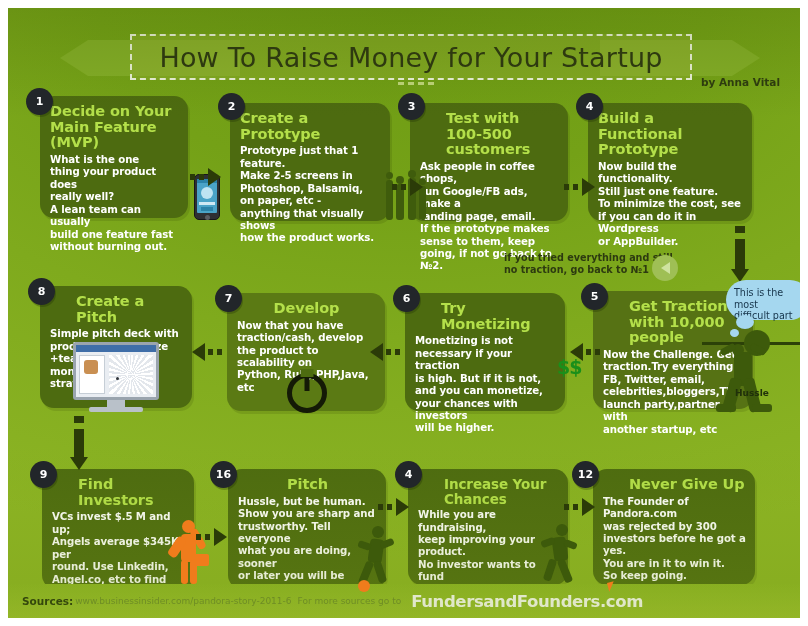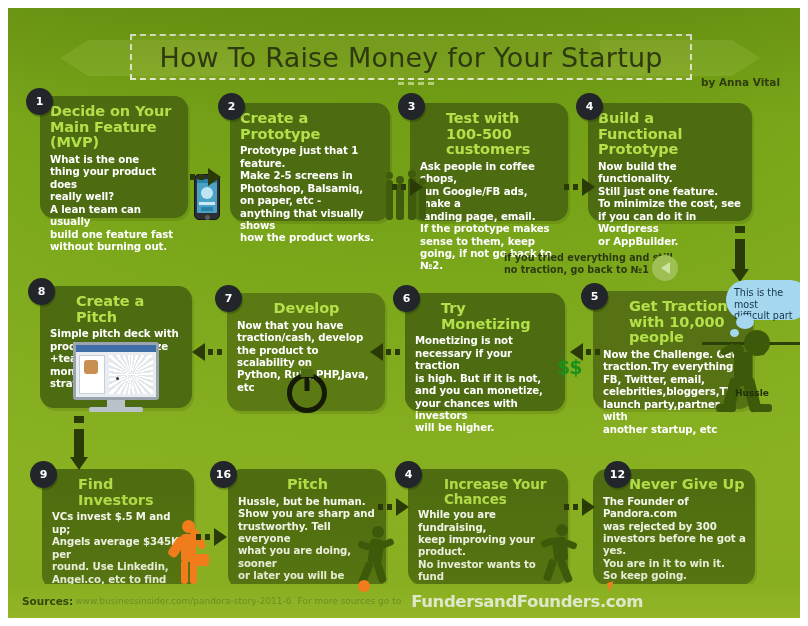--- a/index.html
+++ b/index.html
@@ -494,21 +494,21 @@
       <div class="pc" style="left:10px;top:35px;width:8px;height:22px;border-radius:3px;transform:rotate(18deg);"></div>
       <div class="pc" style="left:25px;top:35px;width:8px;height:24px;border-radius:3px;transform:rotate(-22deg);"></div>
     </div>
 
     <div class="arrow" style="left:556px;top:490px;">
       <div class="seg" style="left:0;top:6px;width:5px;height:6px;"></div>
       <div class="seg" style="left:9px;top:6px;width:5px;height:6px;"></div>
       <div class="head head-r" style="left:18px;top:0;"></div>
     </div>
 
-    <div class="badge" style="left:596px;top:453px;">12</div>
+    <div class="badge" style="left:564px;top:453px;">12</div>
     <div class="card dark" style="left:585px;top:461px;width:162px;height:116px;">
       <h3 class="indent">Never Give Up</h3>
       <p>The Founder of Pandora.com
 was rejected by 300
 investors before he got a yes.
 You are in it to win it.
  So keep going.</p>
     </div>
 
     <div class="footer">

